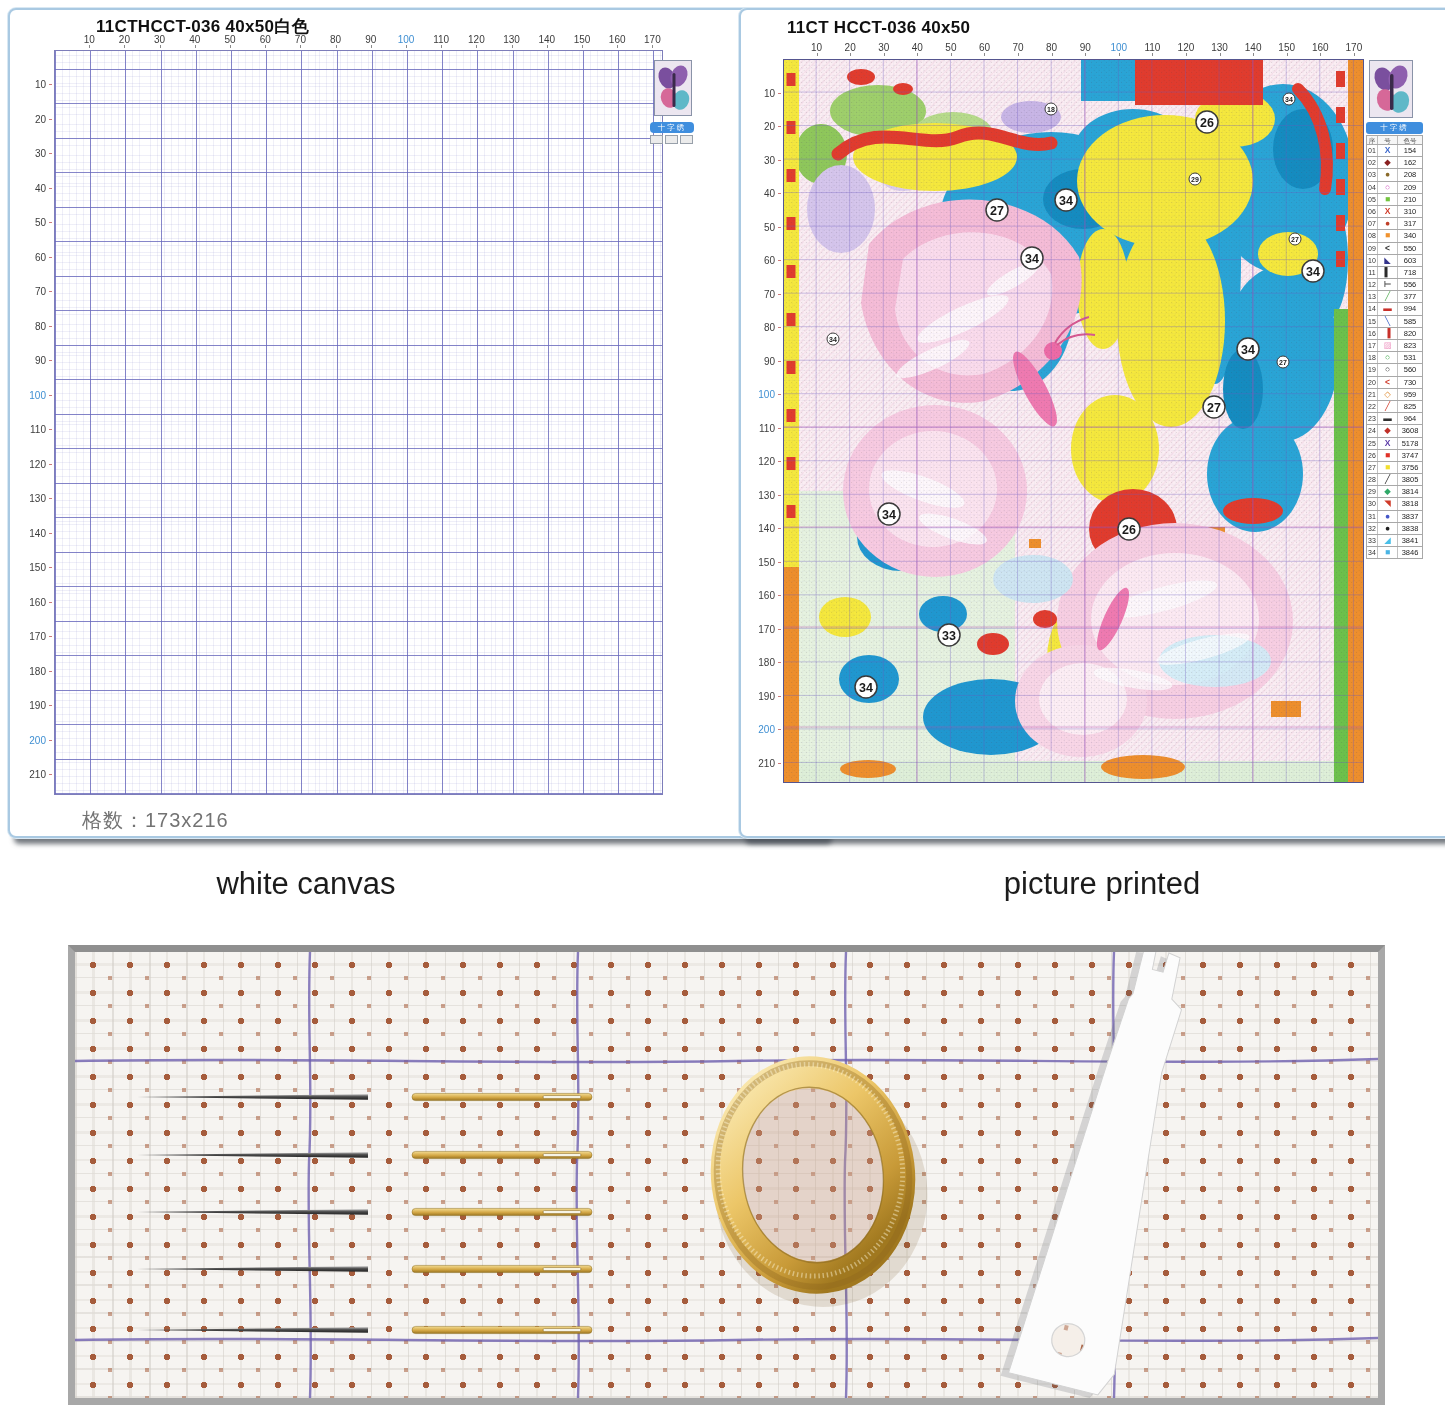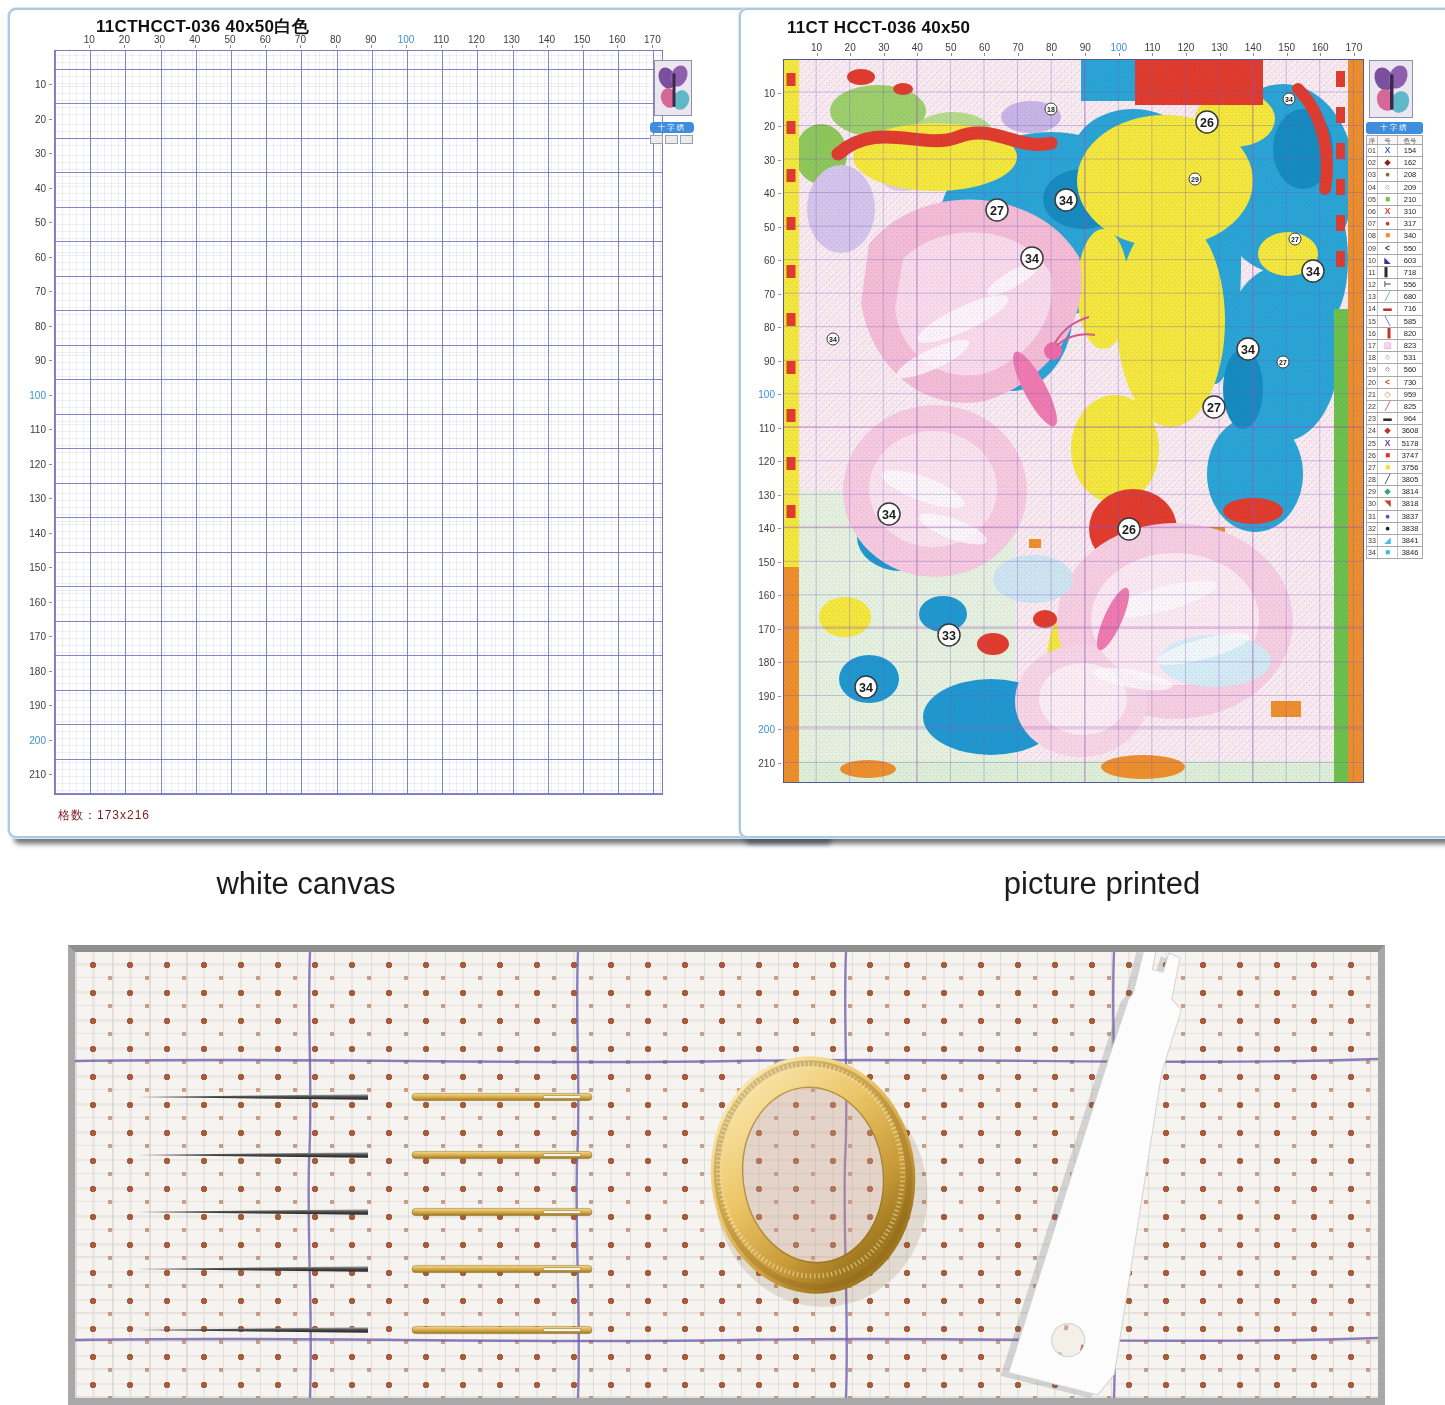--- a/index.html
+++ b/index.html
@@ -21,21 +21,21 @@
   .tick{position:absolute;width:1px;height:3px;background:#8a8a8a;}
   .stick{position:absolute;width:3px;height:1px;background:#cc7a7a;}
 
   #lp-grid{position:absolute;left:44px;top:40px;width:609px;height:745px;
     border:1px solid #7d7dba;background-color:#fff;
     background-image:
       repeating-linear-gradient(90deg, rgba(104,104,188,.8) 0 1px, transparent 1px 35.2px),
       repeating-linear-gradient(0deg,  rgba(104,104,188,.8) 0 1px, transparent 1px 34.49px),
       repeating-linear-gradient(90deg, rgba(140,140,205,.14) 0 .5px, transparent .5px 3.52px),
       repeating-linear-gradient(0deg,  rgba(140,140,205,.14) 0 .5px, transparent .5px 3.449px);}
-  #lp-count{position:absolute;left:48px;top:797px;font-size:12px;color:#7f1d1d;letter-spacing:1px;}
+  #lp-count{position:absolute;left:72px;top:797px;font-size:20px;color:#737373;letter-spacing:1px;}
 
   .thumb{position:absolute;border:1px solid #8a93a8;background:#ece8f0;overflow:hidden;}
   #lp-thumb{left:644px;top:50px;width:38px;height:56px;}
   #rp-thumb{left:628px;top:50px;width:44px;height:58px;}
   .mini-bar{position:absolute;background:#3f8ede;color:#fff;font-size:7.5px;line-height:11px;
             text-align:center;border-radius:4px;letter-spacing:2px;overflow:hidden;}
   #lp-bar{left:640px;top:112px;width:44px;height:11px;}
   .mini-btns{position:absolute;left:640px;top:125px;display:flex;gap:2px;}
   .mini-btns div{width:13px;height:9px;border:1px solid #98a0aa;background:#ebebeb;}
 
@@ -521,26 +521,26 @@
             <div class="lg-code">718</div>
           </div>
           <div class="lg-row">
             <div class="lg-no">12</div>
             <div class="lg-sym" style="color: rgb(74, 74, 74);">⊢</div>
             <div class="lg-code">556</div>
           </div>
           <div class="lg-row">
             <div class="lg-no">13</div>
             <div class="lg-sym" style="color: rgb(90, 176, 90);">╱</div>
-            <div class="lg-code">680</div>
+            <div class="lg-code">377</div>
           </div>
           <div class="lg-row">
             <div class="lg-no">14</div>
             <div class="lg-sym" style="color: rgb(200, 48, 42);">▬</div>
-            <div class="lg-code">716</div>
+            <div class="lg-code">994</div>
           </div>
           <div class="lg-row">
             <div class="lg-no">15</div>
             <div class="lg-sym" style="color: rgb(58, 98, 200);">╲</div>
             <div class="lg-code">585</div>
           </div>
           <div class="lg-row">
             <div class="lg-no">16</div>
             <div class="lg-sym" style="color: rgb(200, 48, 42);">▐</div>
             <div class="lg-code">820</div>

